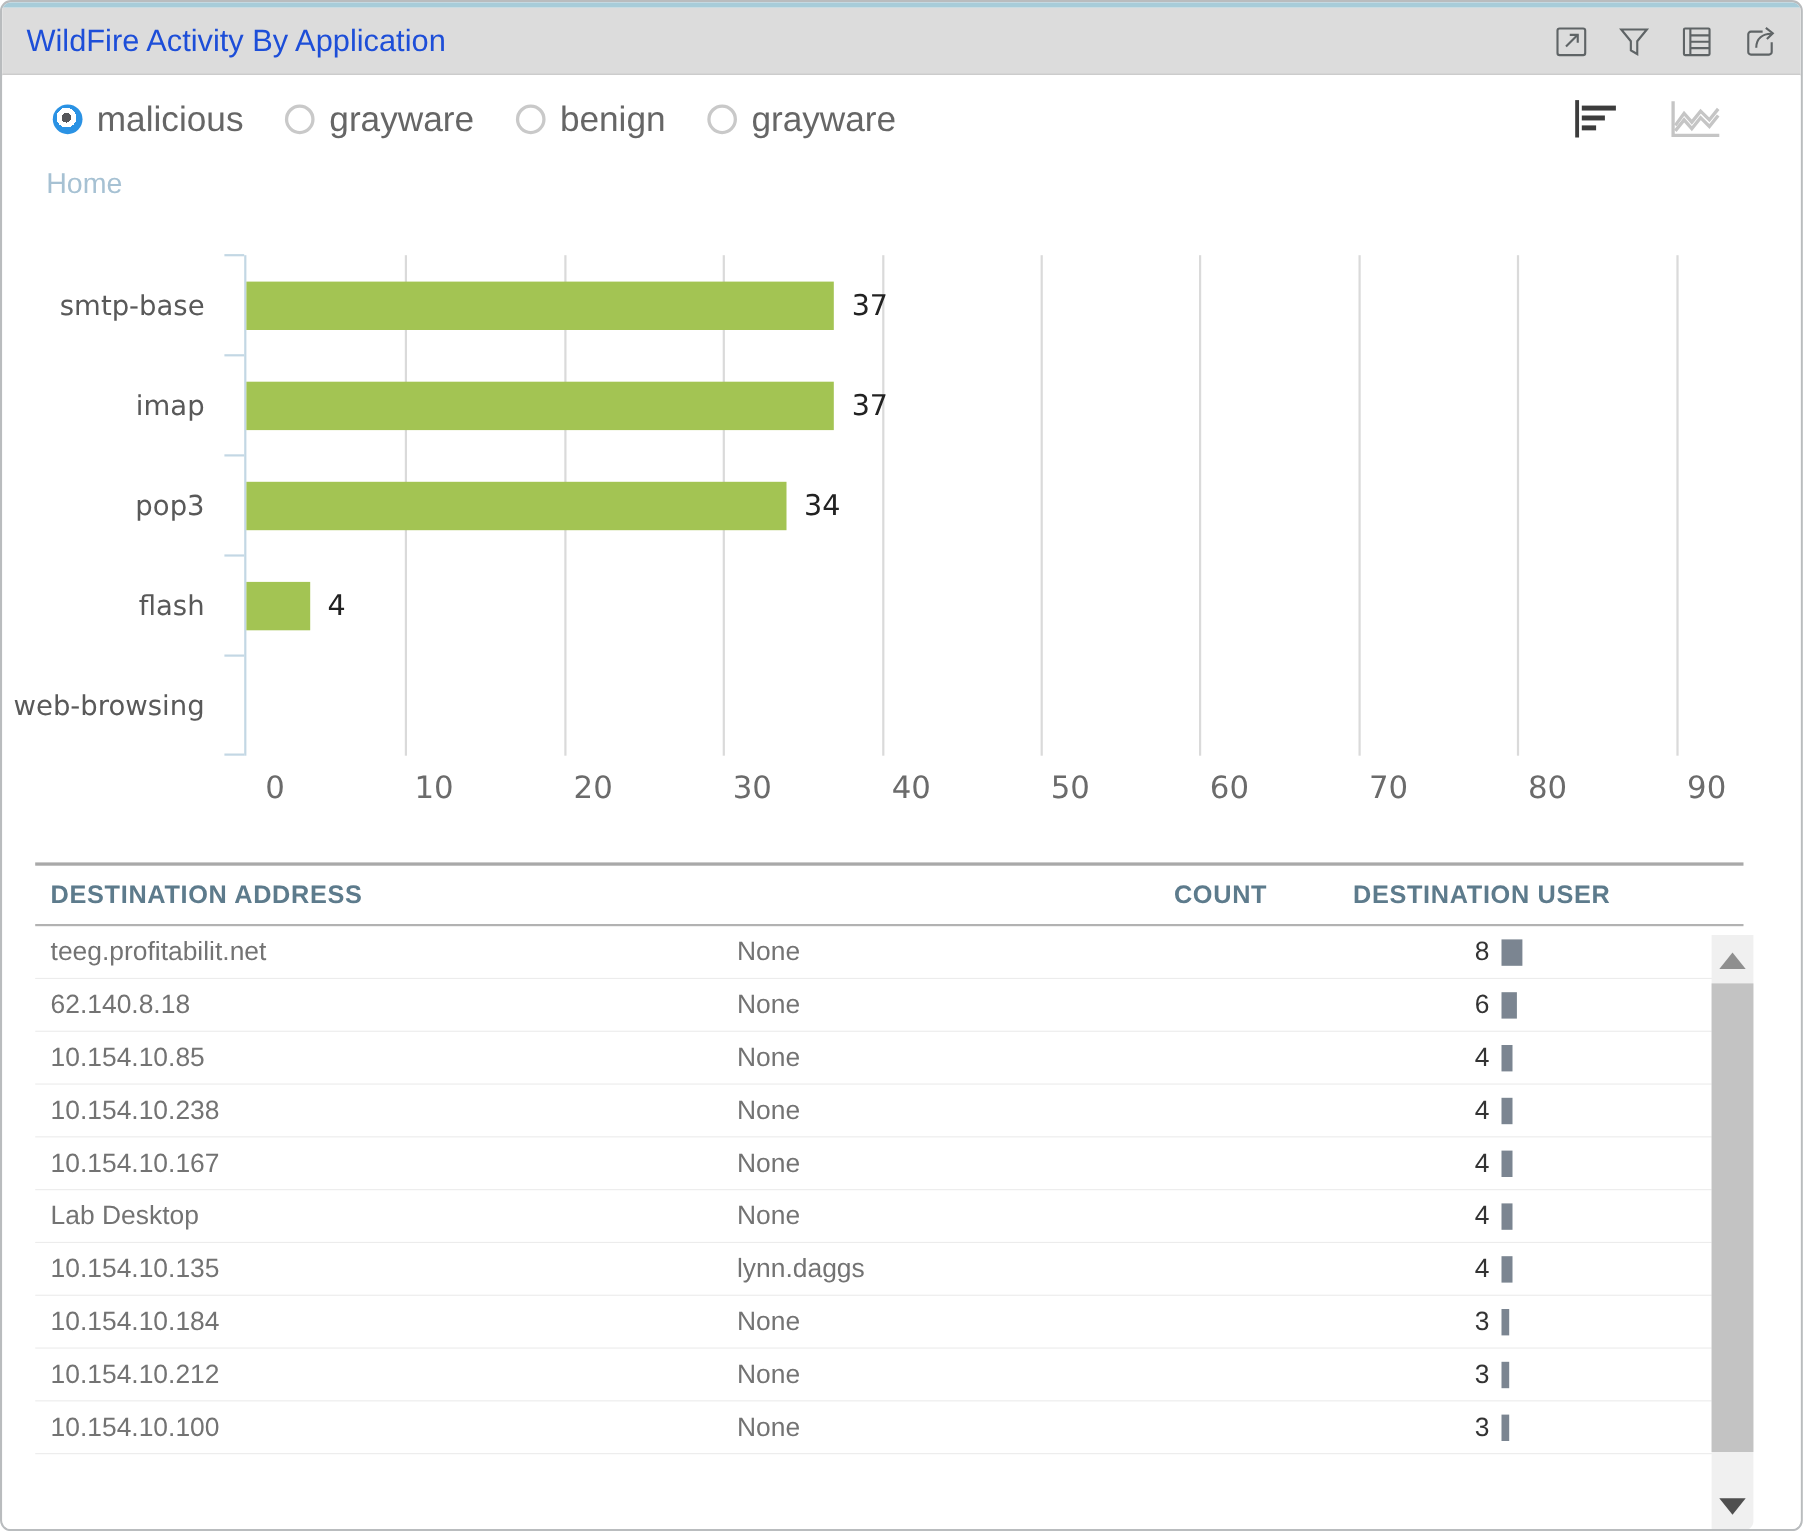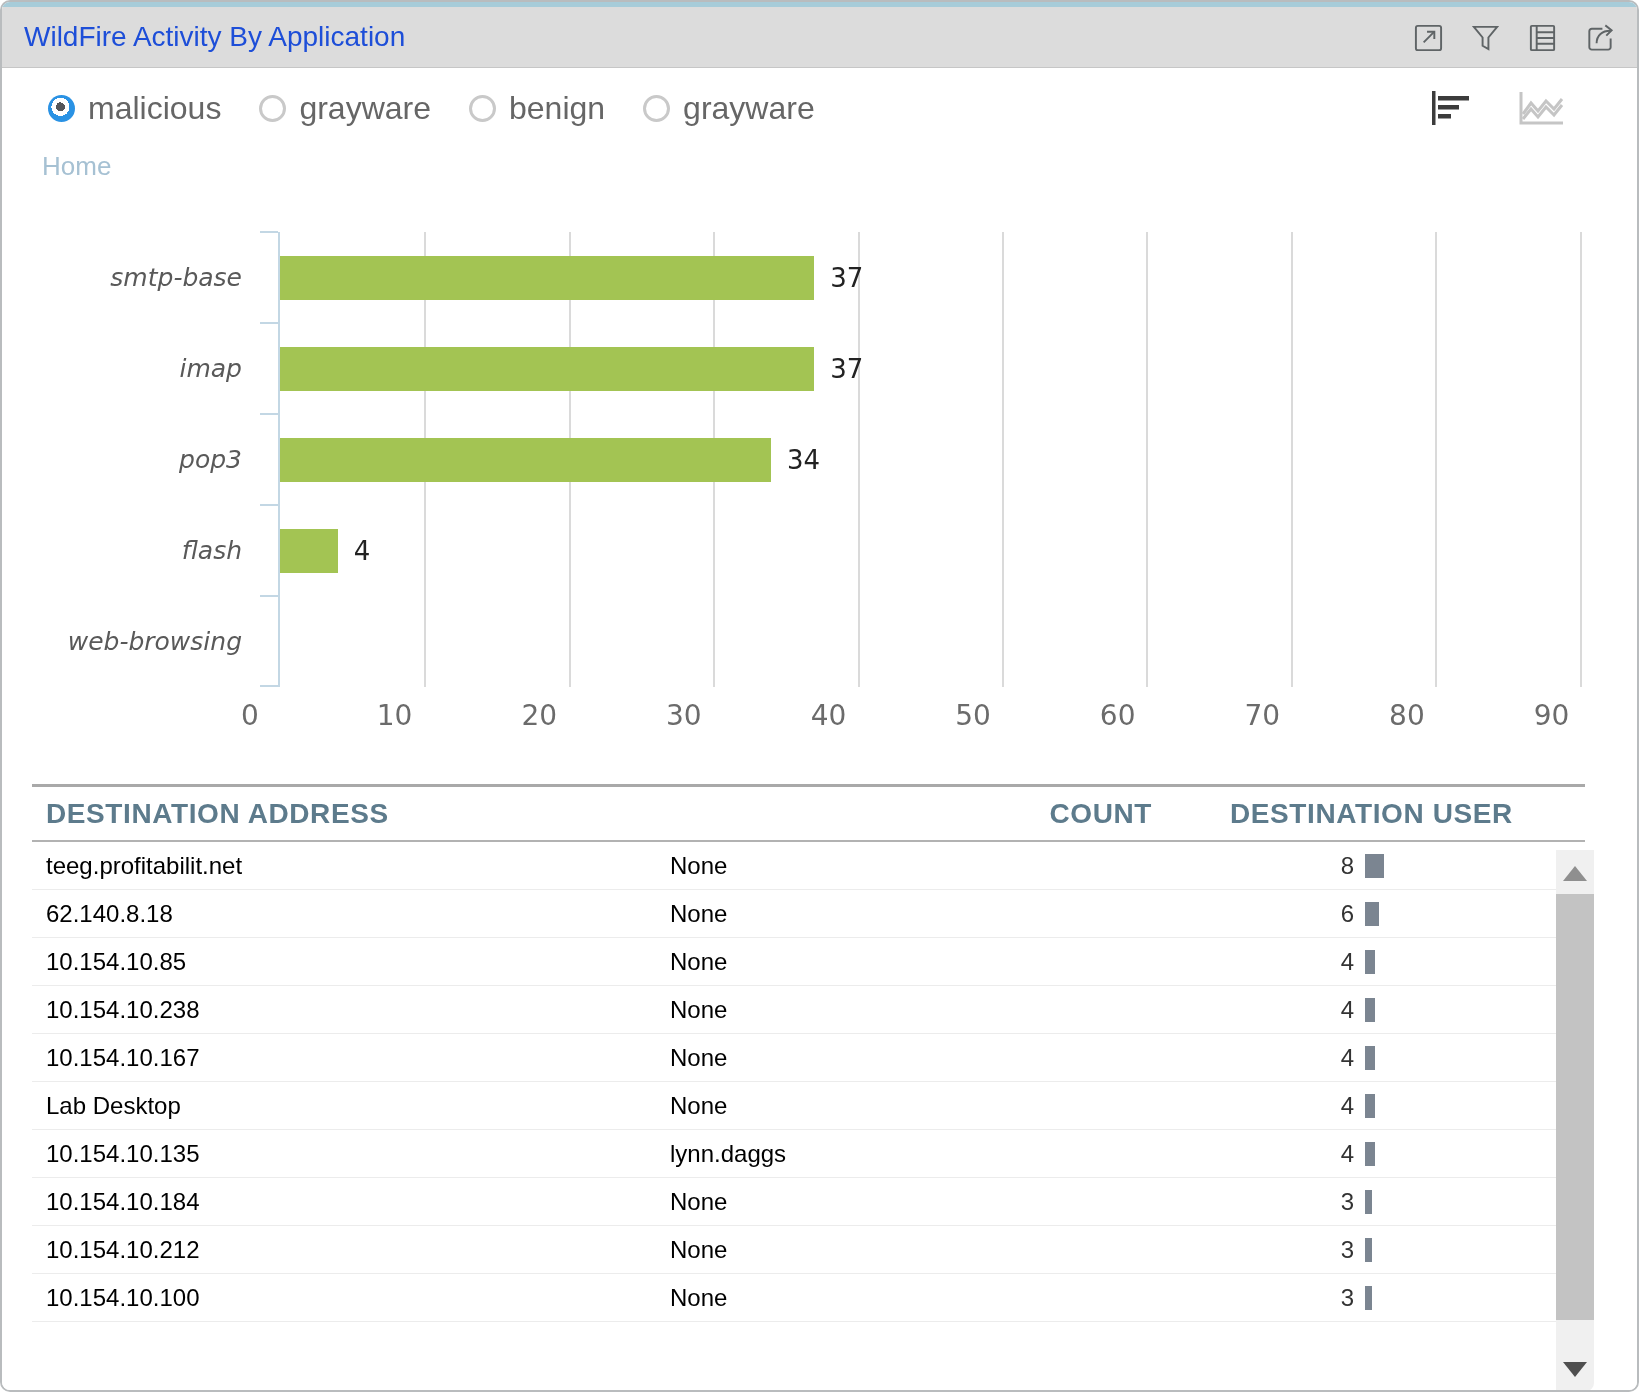--- a/index.html
+++ b/index.html
@@ -31,44 +31,44 @@
   }
   .radio-label{font-size:32px;color:#666;}
   .toggles{display:flex;gap:42px;align-items:center;}
   .toggle{cursor:pointer;}
 
   .home{position:absolute;top:82px;left:40px;font-size:26px;color:#a6c1d3;cursor:pointer;text-decoration:none;}
 
   
   .chart{position:absolute;top:163px;left:0;right:0;font-family:"DejaVu Sans",sans-serif;}
   .chart-body{display:flex;}
-  .cat-col{width:276px;font-style:italic;}
+  .cat-col{width:220px;}
   .cat-label{height:91px;line-height:91px;text-align:right;padding-right:36px;
     font-size:25px;color:#595959;white-space:nowrap;}
   .plot{position:relative;width:1316px;height:455px;border-left:2px solid #c3d7e4;}
   .gridline{position:absolute;top:0;bottom:0;width:2px;background:#dadada;}
   .ytick{position:absolute;height:2px;width:18px;left:-20px;background:#c3d7e4;}
   .bar-row{height:91px;display:flex;align-items:center;position:relative;}
   .bar{height:44px;}
   .val{margin-left:16px;font-size:26px;color:#222;}
   .xaxis{position:relative;margin-left:248px;width:1316px;height:44px;margin-top:12px;}
   .xtick{position:absolute;transform:translateX(-50%);font-size:28px;color:#6b6b6b;}
 
   
   .dtable{position:absolute;top:715px;left:30px;width:1553px;}
   .thead{display:grid;grid-template-columns:638px 560px 1fr;align-items:center;
     height:58px;border-top:3px solid #a9a9a9;border-bottom:2px solid #b2b2b2;}
-  .th{font-size:28px;font-weight:bold;letter-spacing:0.6px;color:#5d7b8c;}
+  .th{font-size:23px;font-weight:bold;letter-spacing:0.6px;color:#5d7b8c;}
   .th.addr{padding-left:14px;}
   .th.count{text-align:right;padding-right:78px;}
   .trow{display:grid;grid-template-columns:638px 560px 1fr;align-items:center;
     height:48px;border-bottom:1px solid #ececec;}
   .tcell{font-size:24px;white-space:nowrap;overflow:hidden;}
   .tcell.addr{padding-left:14px;}
-  .link{color:#000000;cursor:pointer;}
+  .link{color:#737373;cursor:pointer;}
   .countcell{display:flex;align-items:center;}
   .cnum{width:124px;text-align:right;font-size:24px;color:#333;}
   .cbar{height:24px;background:#7b8591;margin-left:11px;}
 
   
   .scrollbar{position:absolute;top:781px;left:1554px;width:38px;height:541px;
     background:#f0f0f0;border-bottom-right-radius:8px;}
   .sb-up{position:absolute;top:16px;left:7px;width:0;height:0;cursor:pointer;
     border-left:12px solid transparent;border-right:12px solid transparent;
     border-bottom:15px solid #8f8f8f;}

